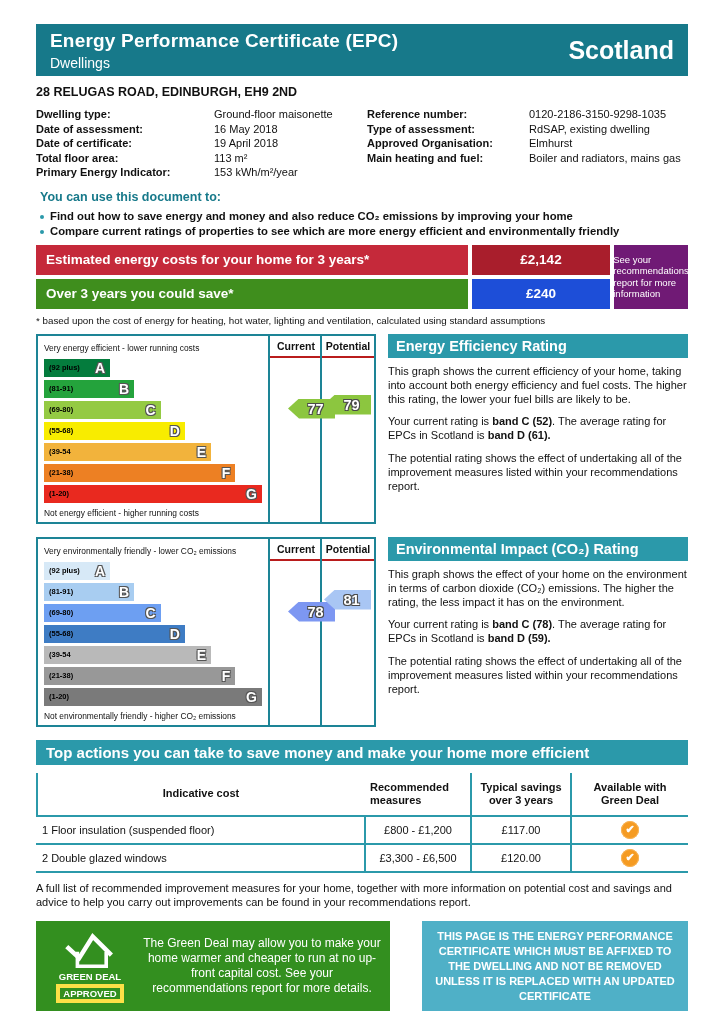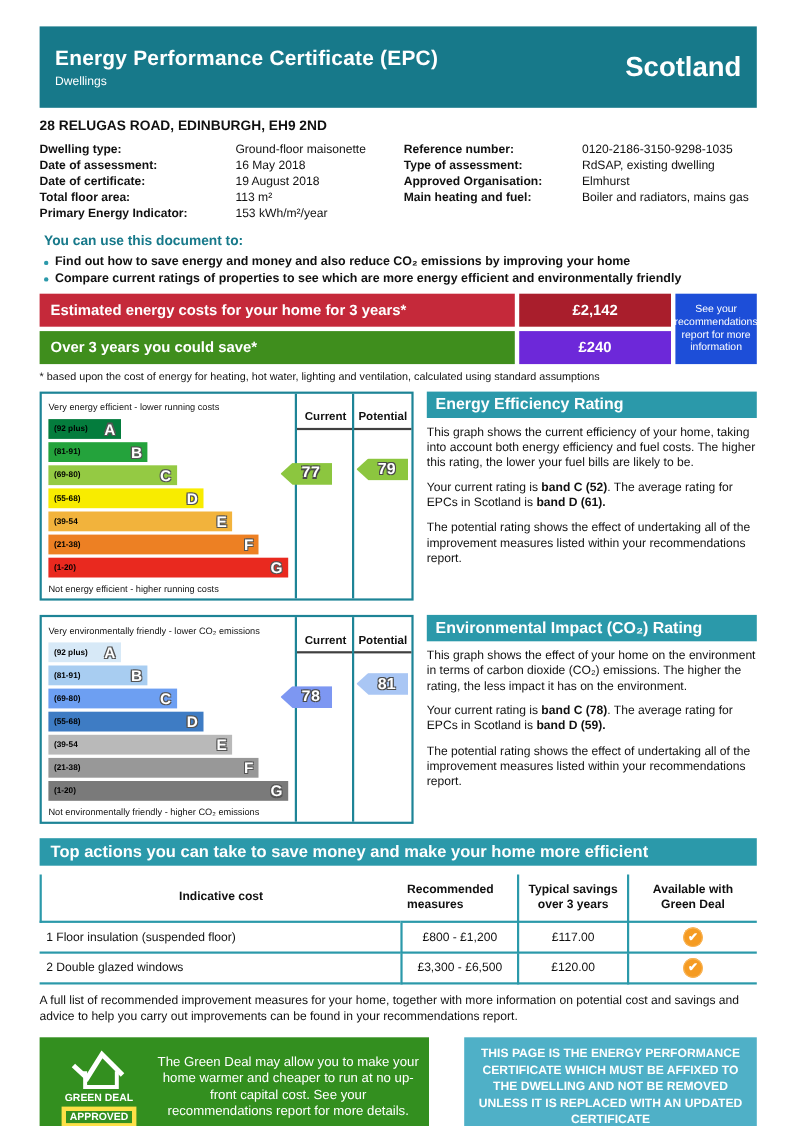--- a/index.html
+++ b/index.html
@@ -3,23 +3,23 @@
 <meta charset="utf-8">
 <style>
   html,body { margin:0; padding:0; background:#fff; }
   .page {
     width:724px; height:1024px; box-sizing:border-box; background:#fff;
     font-family:"Liberation Sans", sans-serif; color:#111;
     padding:24px 36px 0 36px; position:relative; overflow:hidden;
   }
   
   .masthead { background:#17798a; color:#fff; height:52px; display:flex;
-    justify-content:space-between; align-items:center; padding:11px 14px; }
+    justify-content:space-between; align-items:center; padding:0 14px; }
   .mast-title { font-size:19px; font-weight:bold; letter-spacing:.2px; }
-  .mast-sub { font-size:11px; margin-top:3px; }
+  .mast-sub { font-size:14px; margin-top:3px; }
   .mast-region { font-size:25px; font-weight:bold; }
   
   .address { font-size:12.5px; font-weight:bold; margin:9px 0 8px 0; }
   .details { display:flex; font-size:11px; line-height:1.32; }
   .details-col { flex:1; display:grid; column-gap:6px; align-content:start; }
   .details-col.left  { grid-template-columns:172px 1fr; padding-right:10px; }
   .details-col.right { grid-template-columns:156px 1fr; }
   .dlabel { font-weight:bold; }
   
   .usage-heading { color:#17798a; font-weight:bold; font-size:12.5px; margin:10px 4px 6px; }
@@ -27,49 +27,49 @@
   .bullets li { position:relative; padding-left:14px; margin-bottom:3px; }
   .bullets li::before { content:""; position:absolute; left:4px; top:5px;
     width:4px; height:4px; border-radius:50%; background:#2b99aa; }
   
   .costs { display:grid; grid-template-columns:1fr 138px 74px;
     grid-template-rows:30px 30px; gap:4px; margin-top:2px; }
   .cost-label { color:#fff; font-weight:bold; font-size:13.5px; display:flex;
     align-items:center; padding-left:10px; }
   .cost-value { color:#fff; font-weight:bold; font-size:13.5px; display:flex;
     align-items:center; justify-content:center; }
-  .cost-info { grid-column:3; grid-row:1 / span 2; background:#1d4ed8; color:#fff;
-    font-size:9.5px; line-height:1.2; text-align:center; display:flex;
+  .cost-info { grid-column:3; grid-row:1 / span 2; background:#701a75; color:#fff;
+    font-size:9.5px; line-height:1.2; display:flex;
     align-items:center; justify-content:center; padding:4px 3px; }
   .footnote { font-size:9.8px; margin:6px 0 8px; }
   
   .rating-row { display:flex; gap:12px; margin-bottom:13px; }
   .chart { position:relative; flex:0 0 340px; width:340px; height:190px;
     border:2px solid #1d8496; box-sizing:border-box; background:#fff; }
-  .chart-cols { position:absolute; top:11px; right:0; width:104px; height:20px;
-    display:flex; border-bottom:2px solid #404040; }
+  .chart-cols { position:absolute; top:0; right:0; width:104px; height:20px;
+    display:flex; border-bottom:2px solid #b91c1c; }
   .chart-col-label { flex:1; text-align:center; font-weight:bold; font-size:10.5px; line-height:20px; }
   .chart-divider { position:absolute; top:0; bottom:0; width:2px; background:#1d8496; }
   .chart-divider.d1 { right:52px; } .chart-divider.d2 { right:104px; }
   .chart-left { width:calc(100% - 110px); padding:7px 0 0 6px; box-sizing:border-box; }
   .chart-caption { font-size:8.4px; height:13px; }
   .chart-caption.bottom { margin-top:2px; }
   .bands { margin-top:3px; }
   .band-row { height:21px; }
   .band-bar { height:18px; display:flex; align-items:center; justify-content:space-between;
     padding:0 5px 0 5px; box-sizing:border-box; }
   .band-range { font-size:7.5px; font-weight:bold; color:#000; white-space:nowrap; }
   .band-letter { font-size:14px; font-weight:bold; color:#fff;
     text-shadow:-1px -1px 0 #555,1px -1px 0 #555,-1px 1px 0 #555,1px 1px 0 #555; }
   .arrow { position:absolute; width:47px; height:20px;
     clip-path:polygon(0 50%, 11px 0, 100% 0, 100% 100%, 11px 100%);
     display:flex; align-items:center; justify-content:center; padding-left:8px;
     box-sizing:border-box; color:#fff; font-weight:bold; font-size:14.5px;
     text-shadow:-1px -1px 0 #4a4a4a,1px -1px 0 #4a4a4a,-1px 1px 0 #4a4a4a,1px 1px 0 #4a4a4a; }
-  .arrow.current { right:72px;font-family:Liberation Mono, monospace; } .arrow.potential { right:3px; }
+  .arrow.current { right:39px; } .arrow.potential { right:3px; }
   .panel { flex:1; }
   .panel-title { background:#2b99aa; color:#fff; font-weight:bold; font-size:14.5px;
     padding:4px 8px; margin-bottom:7px; }
   .panel-body p { font-size:11px; line-height:1.27; margin:0 0 9px; }
   
   .actions-title { background:#2b99aa; color:#fff; font-weight:bold; font-size:15px;
     padding:4px 10px; margin:2px 0 8px; }
   .actions-table { display:grid; grid-template-columns:1fr 106px 100px 118px; font-size:11px; }
   .at-cell { border-bottom:2px solid #2b99aa; padding:4px 6px; display:flex;
     align-items:center; justify-content:center; text-align:center; white-space:pre-line; }
@@ -110,21 +110,21 @@
 
   <div class="address">28 RELUGAS ROAD, EDINBURGH, EH9 2ND</div>
 
   <div class="details">
     <div class="details-col left" id="details-left">
         <span class="dlabel">Dwelling type:</span>
         <span class="dvalue">Ground-floor maisonette</span>
         <span class="dlabel">Date of assessment:</span>
         <span class="dvalue">16 May 2018</span>
         <span class="dlabel">Date of certificate:</span>
-        <span class="dvalue">19 August 2018</span>
+        <span class="dvalue">19 April 2018</span>
         <span class="dlabel">Total floor area:</span>
         <span class="dvalue">113 m²</span>
         <span class="dlabel">Primary Energy Indicator:</span>
         <span class="dvalue">153 kWh/m²/year</span>
       </div>
     <div class="details-col right" id="details-right">
         <span class="dlabel">Reference number:</span>
         <span class="dvalue">0120-2186-3150-9298-1035</span>
         <span class="dlabel">Type of assessment:</span>
         <span class="dvalue">RdSAP, existing dwelling</span>
@@ -138,21 +138,21 @@
   <div class="usage-heading">You can use this document to:</div>
   <ul class="bullets" id="usage-bullets">
       <li>Find out how to save energy and money and also reduce CO₂ emissions by improving your home</li>
       <li>Compare current ratings of properties to see which are more energy efficient and environmentally friendly</li>
     </ul>
 
   <div class="costs" id="costs-grid">
       <div class="cost-label" style="background: rgb(197, 41, 58);">Estimated energy costs for your home for 3 years*</div>
       <div class="cost-value" style="background: rgb(169, 30, 44); grid-area: 1 / 2;">£2,142</div>
       <div class="cost-label" style="background: rgb(63, 142, 29);">Over 3 years you could save*</div>
-      <div class="cost-value" style="background: #6d28d9; grid-area: 2 / 2;">£240</div>
+      <div class="cost-value" style="background: #1d4ed8; grid-area: 2 / 2;">£240</div>
       <div class="cost-info">See your recommendations report for more information</div>
     </div>
   <div class="footnote">* based upon the cost of energy for heating, hot water, lighting and ventilation, calculated using standard assumptions</div>
 
   <div class="rating-row">
     <div class="chart" id="energy-chart">
         <div class="chart-cols">
           <span class="chart-col-label">Current</span>
           <span class="chart-col-label">Potential</span>
         </div>

